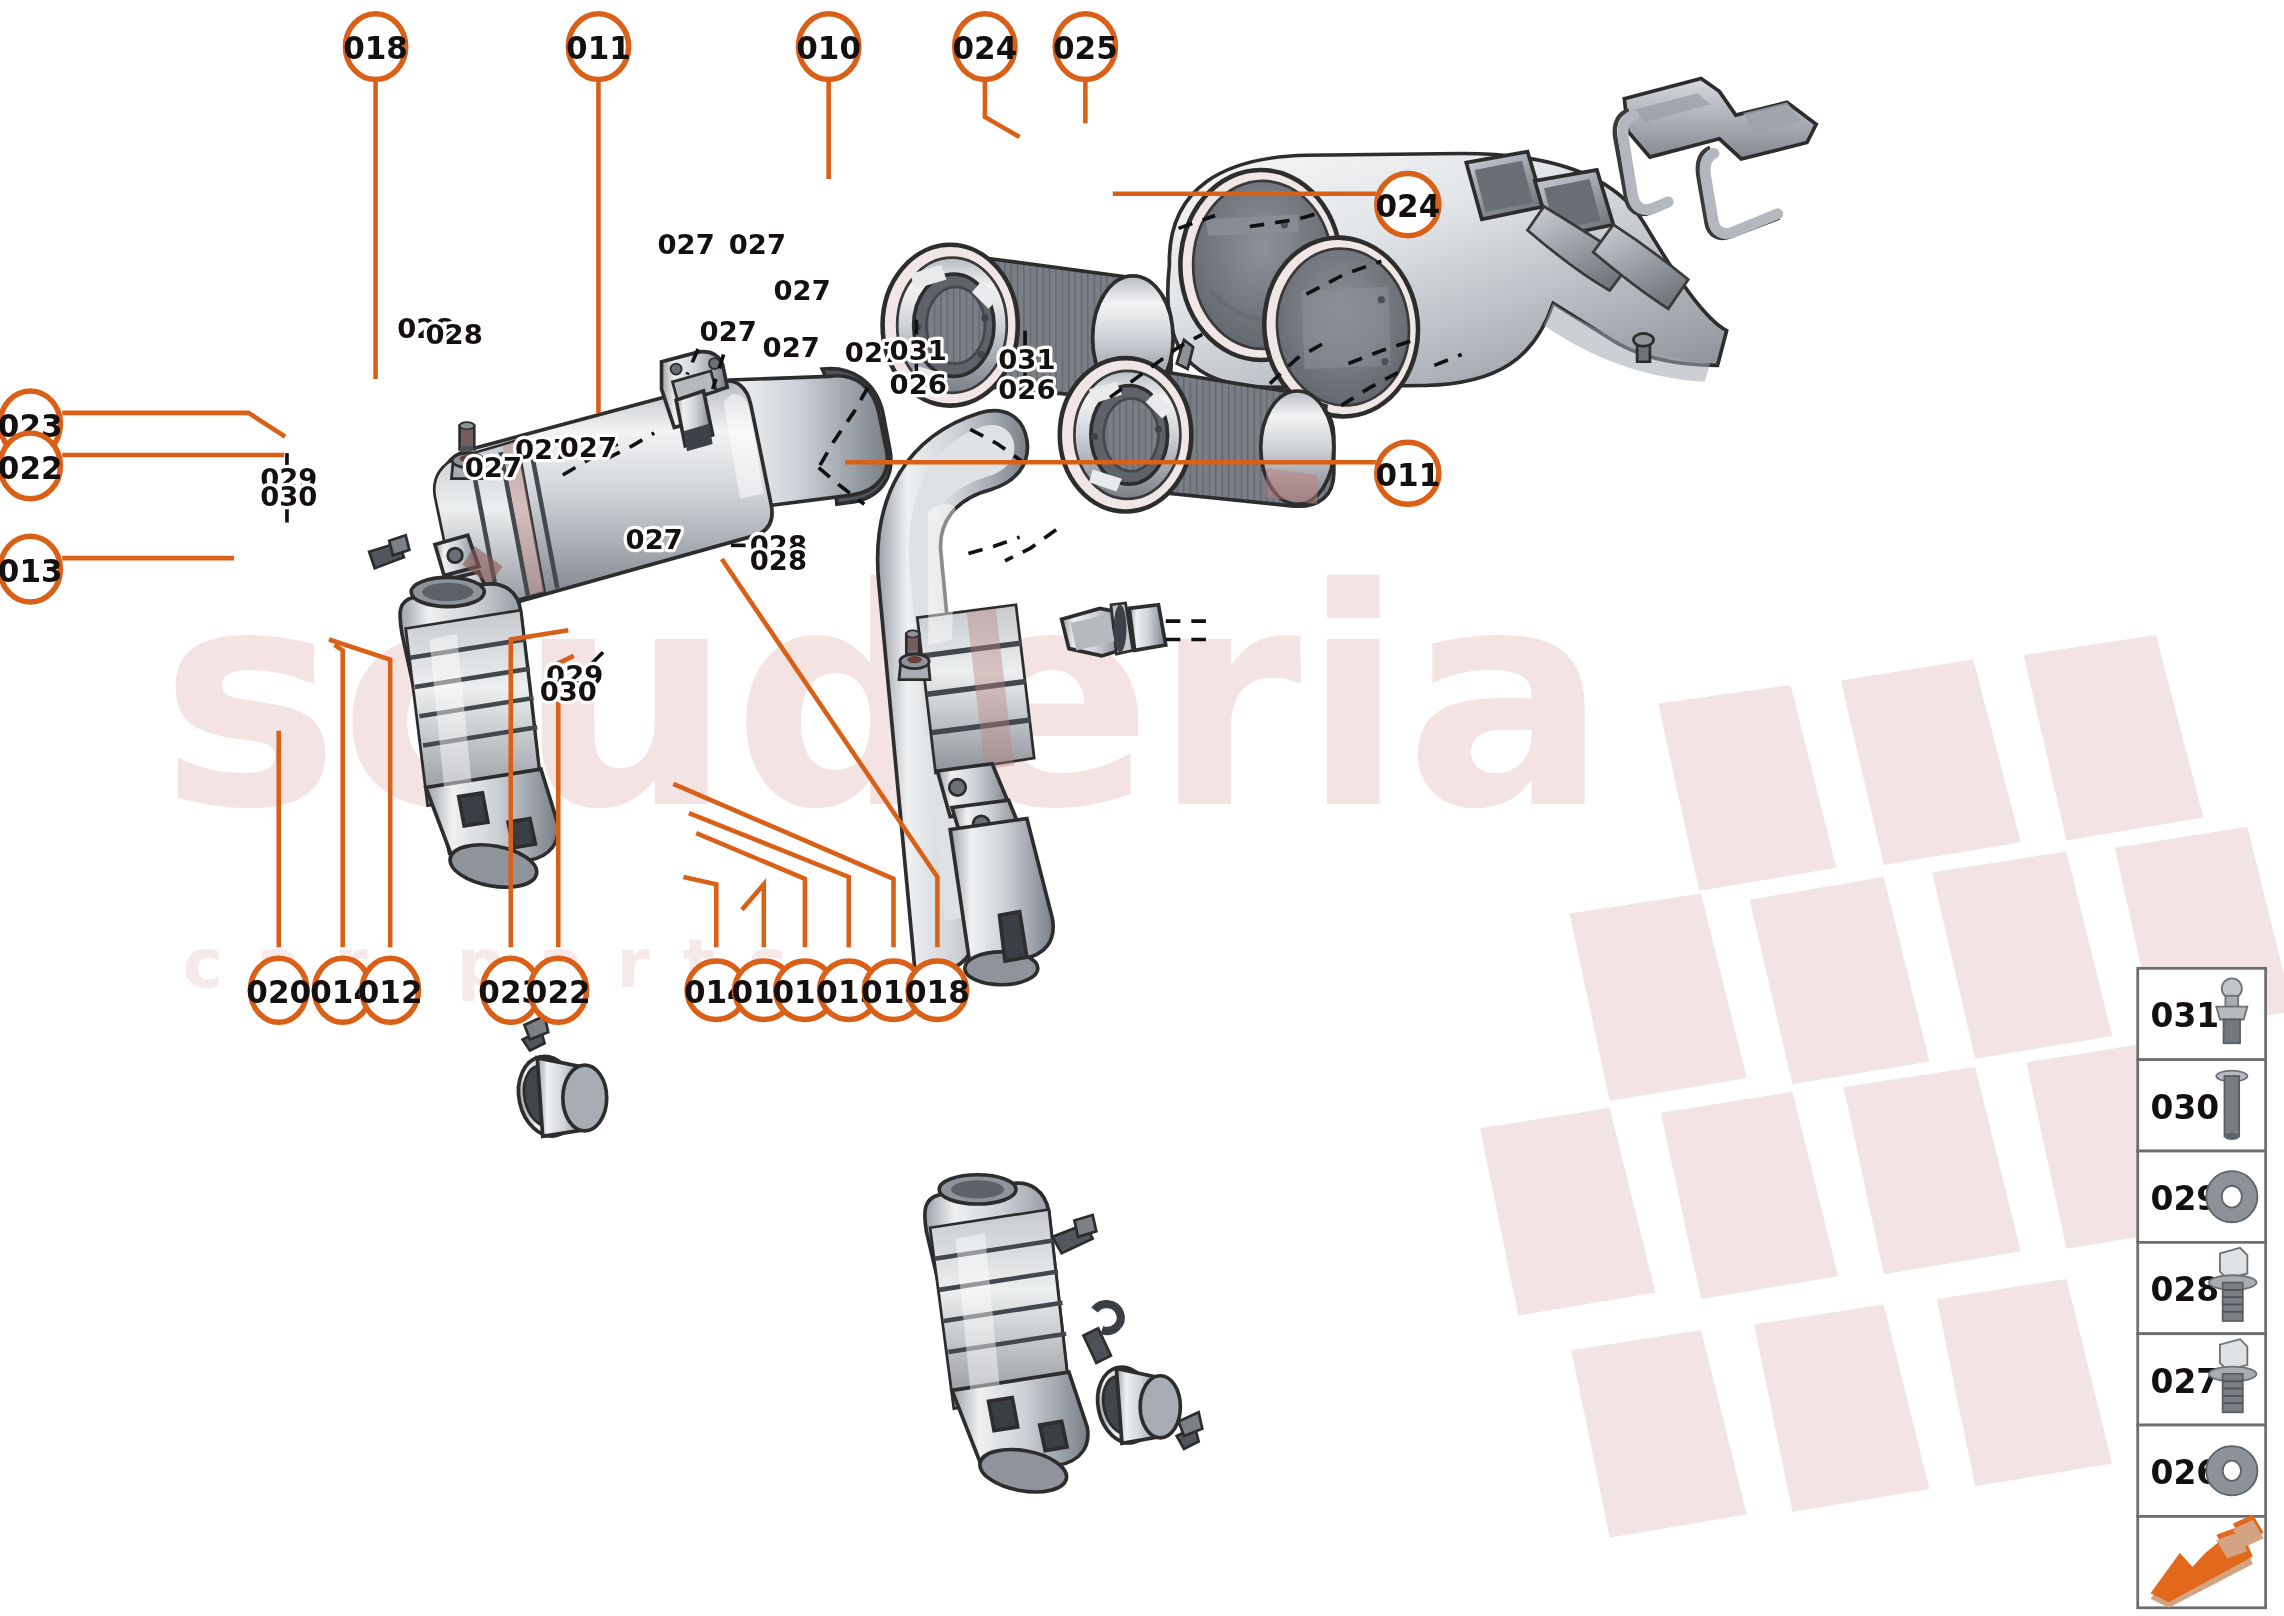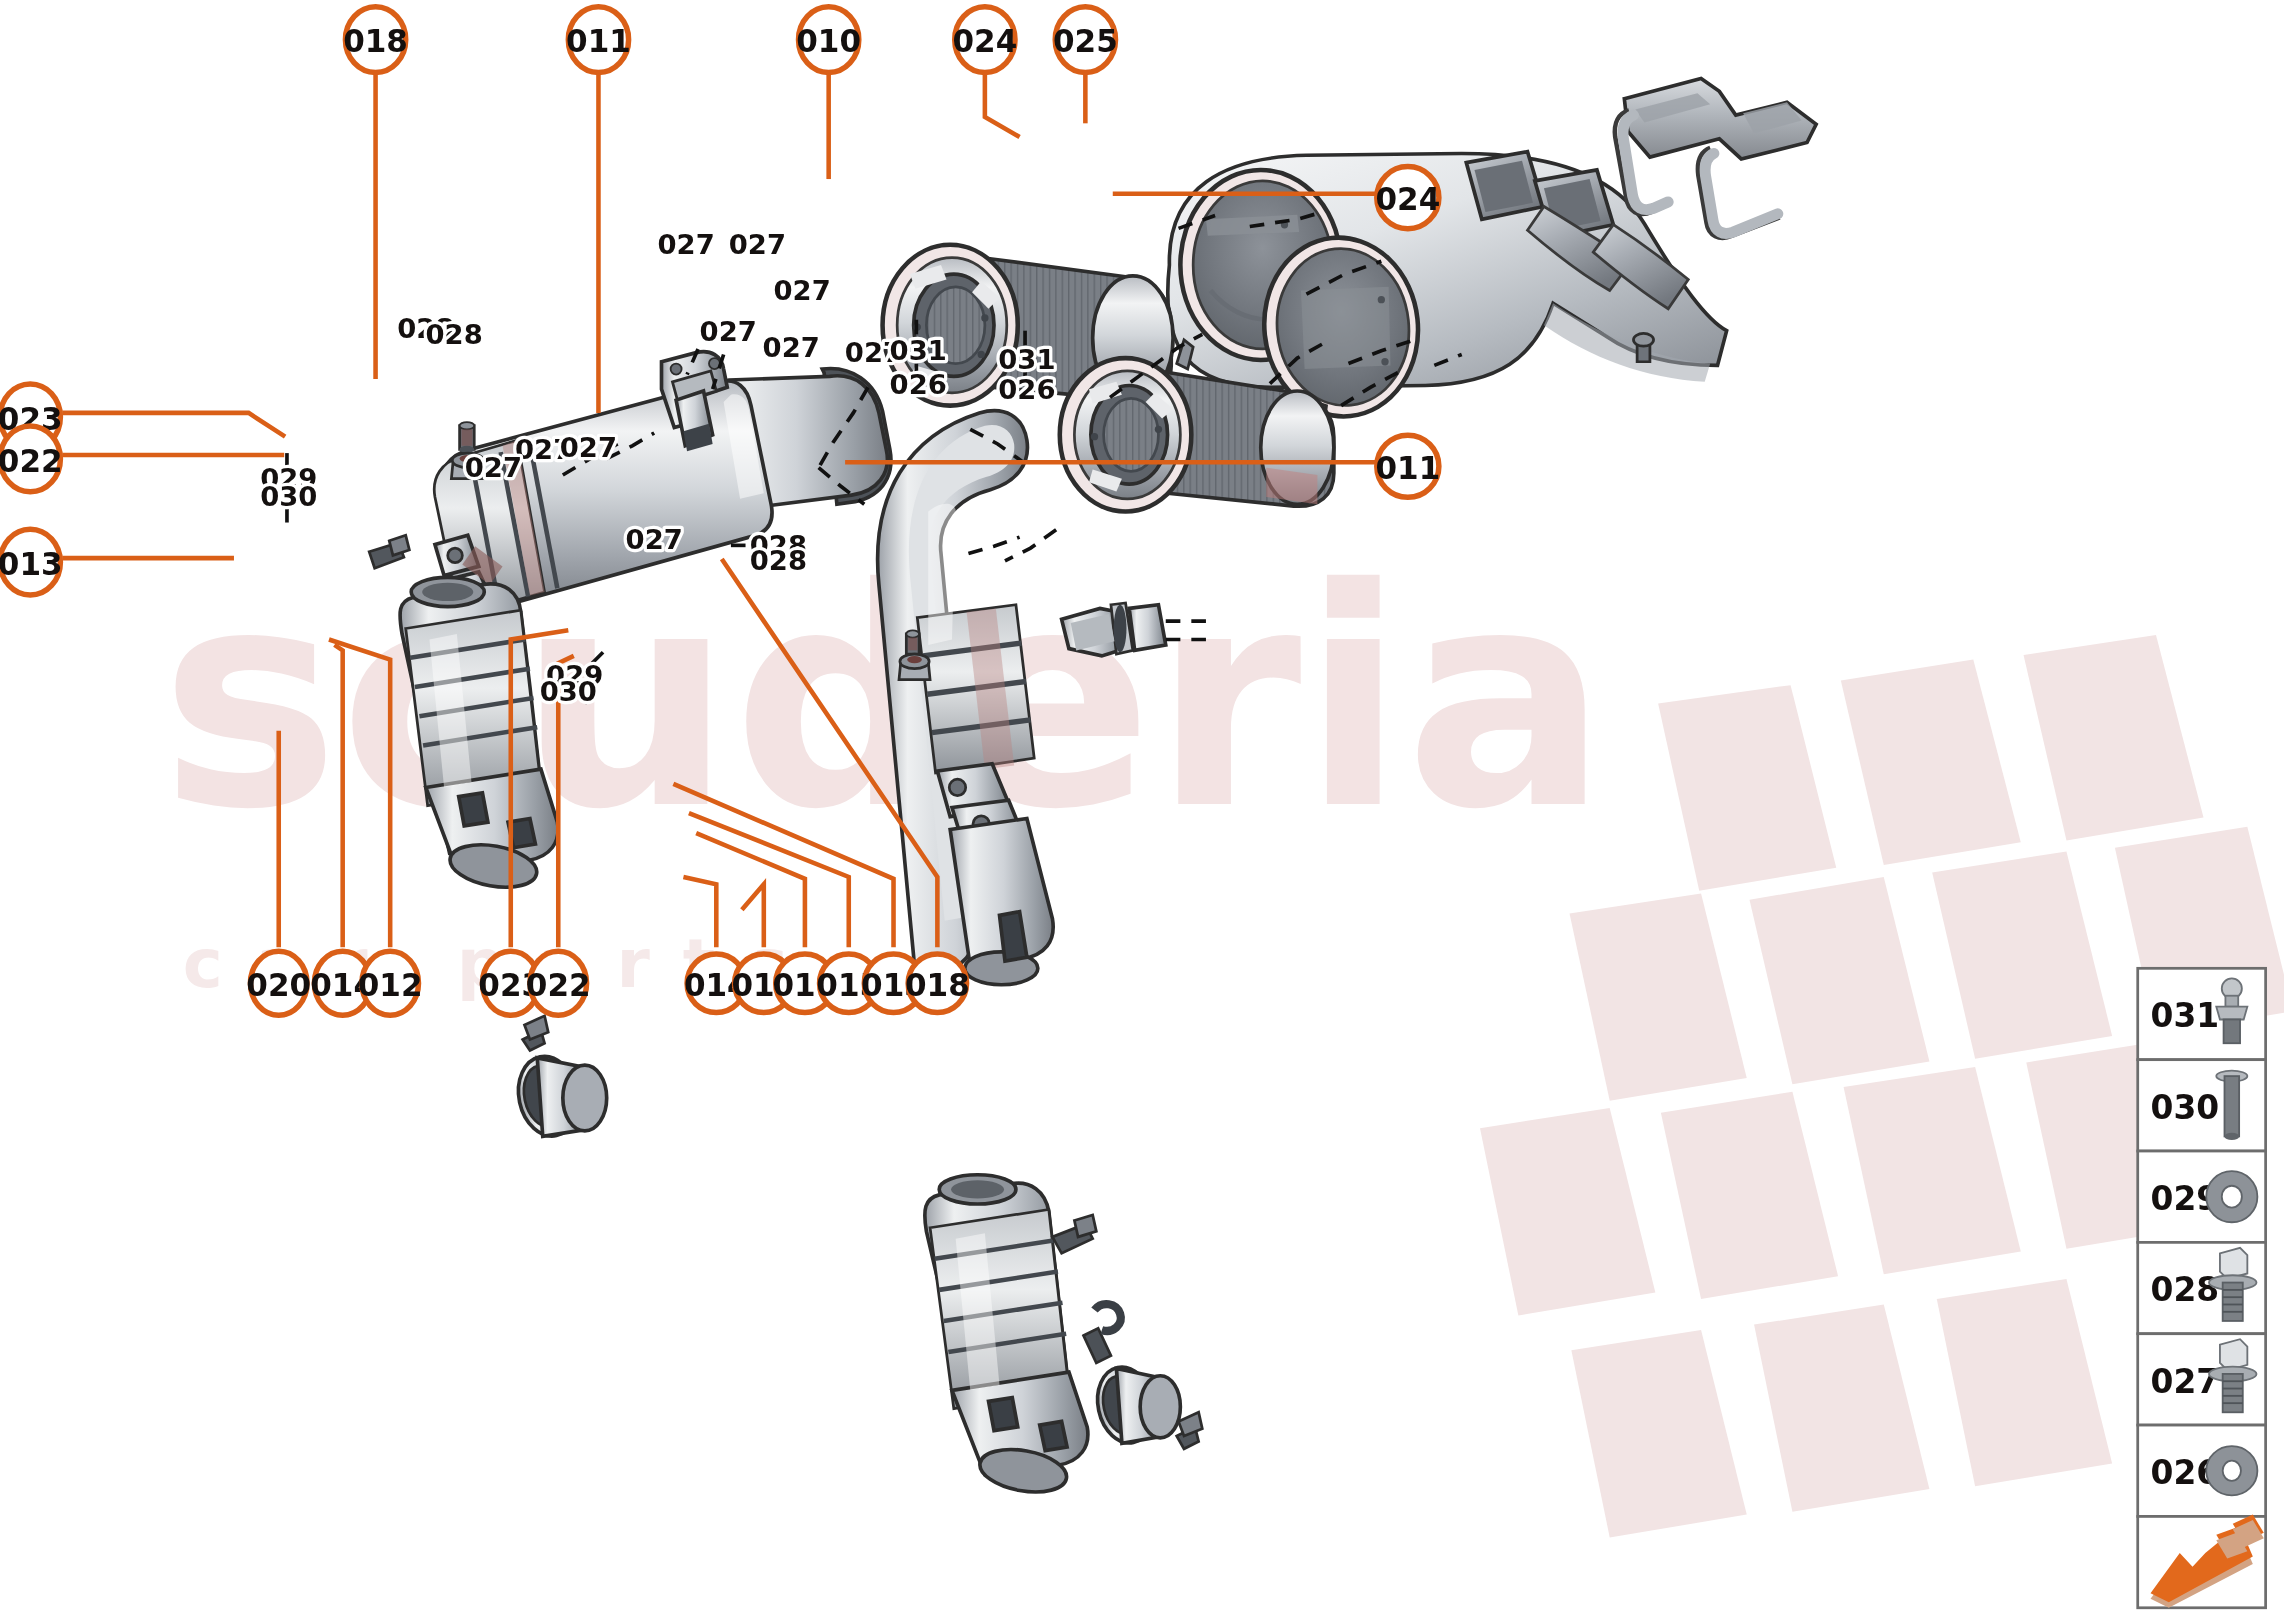--- a/index.html
+++ b/index.html
@@ -503,21 +503,21 @@
   <path class="callout-line" d="M559,1037 L559,700 L622,690"></path>
   <path class="callout-line" d="M611,1037 L611,726 L628,718"></path>
   <path class="callout-line" d="M784,1037 L784,968 L748,960"></path>
   <path class="callout-line" d="M836,1037 L836,968 L812,996"></path>
   <path class="callout-line" d="M881,1037 L881,962 L762,912"></path>
   <path class="callout-line" d="M929,1037 L929,960 L754,890"></path>
   <path class="callout-line" d="M978,1037 L978,962 L737,858"></path>
   <path class="callout-line" d="M1026,1037 L1026,960 L790,612"></path>
 </svg>
 
-<div style="position:absolute;left:0;top:4px;width:2284px;height:1452px;">
+<div style="position:absolute;left:0;top:11px;width:2284px;height:1452px;">
   <svg class="layer" viewBox="0 0 2500 1769">
     <g>
       <ellipse class="callout-circle" cx="411" cy="39" rx="33" ry="36"></ellipse>
       <text class="callout-label" x="411" y="41">018</text>
     </g>
     <g>
       <ellipse class="callout-circle" cx="655" cy="39" rx="33" ry="36"></ellipse>
       <text class="callout-label" x="655" y="41">011</text>
     </g>
     <g>

